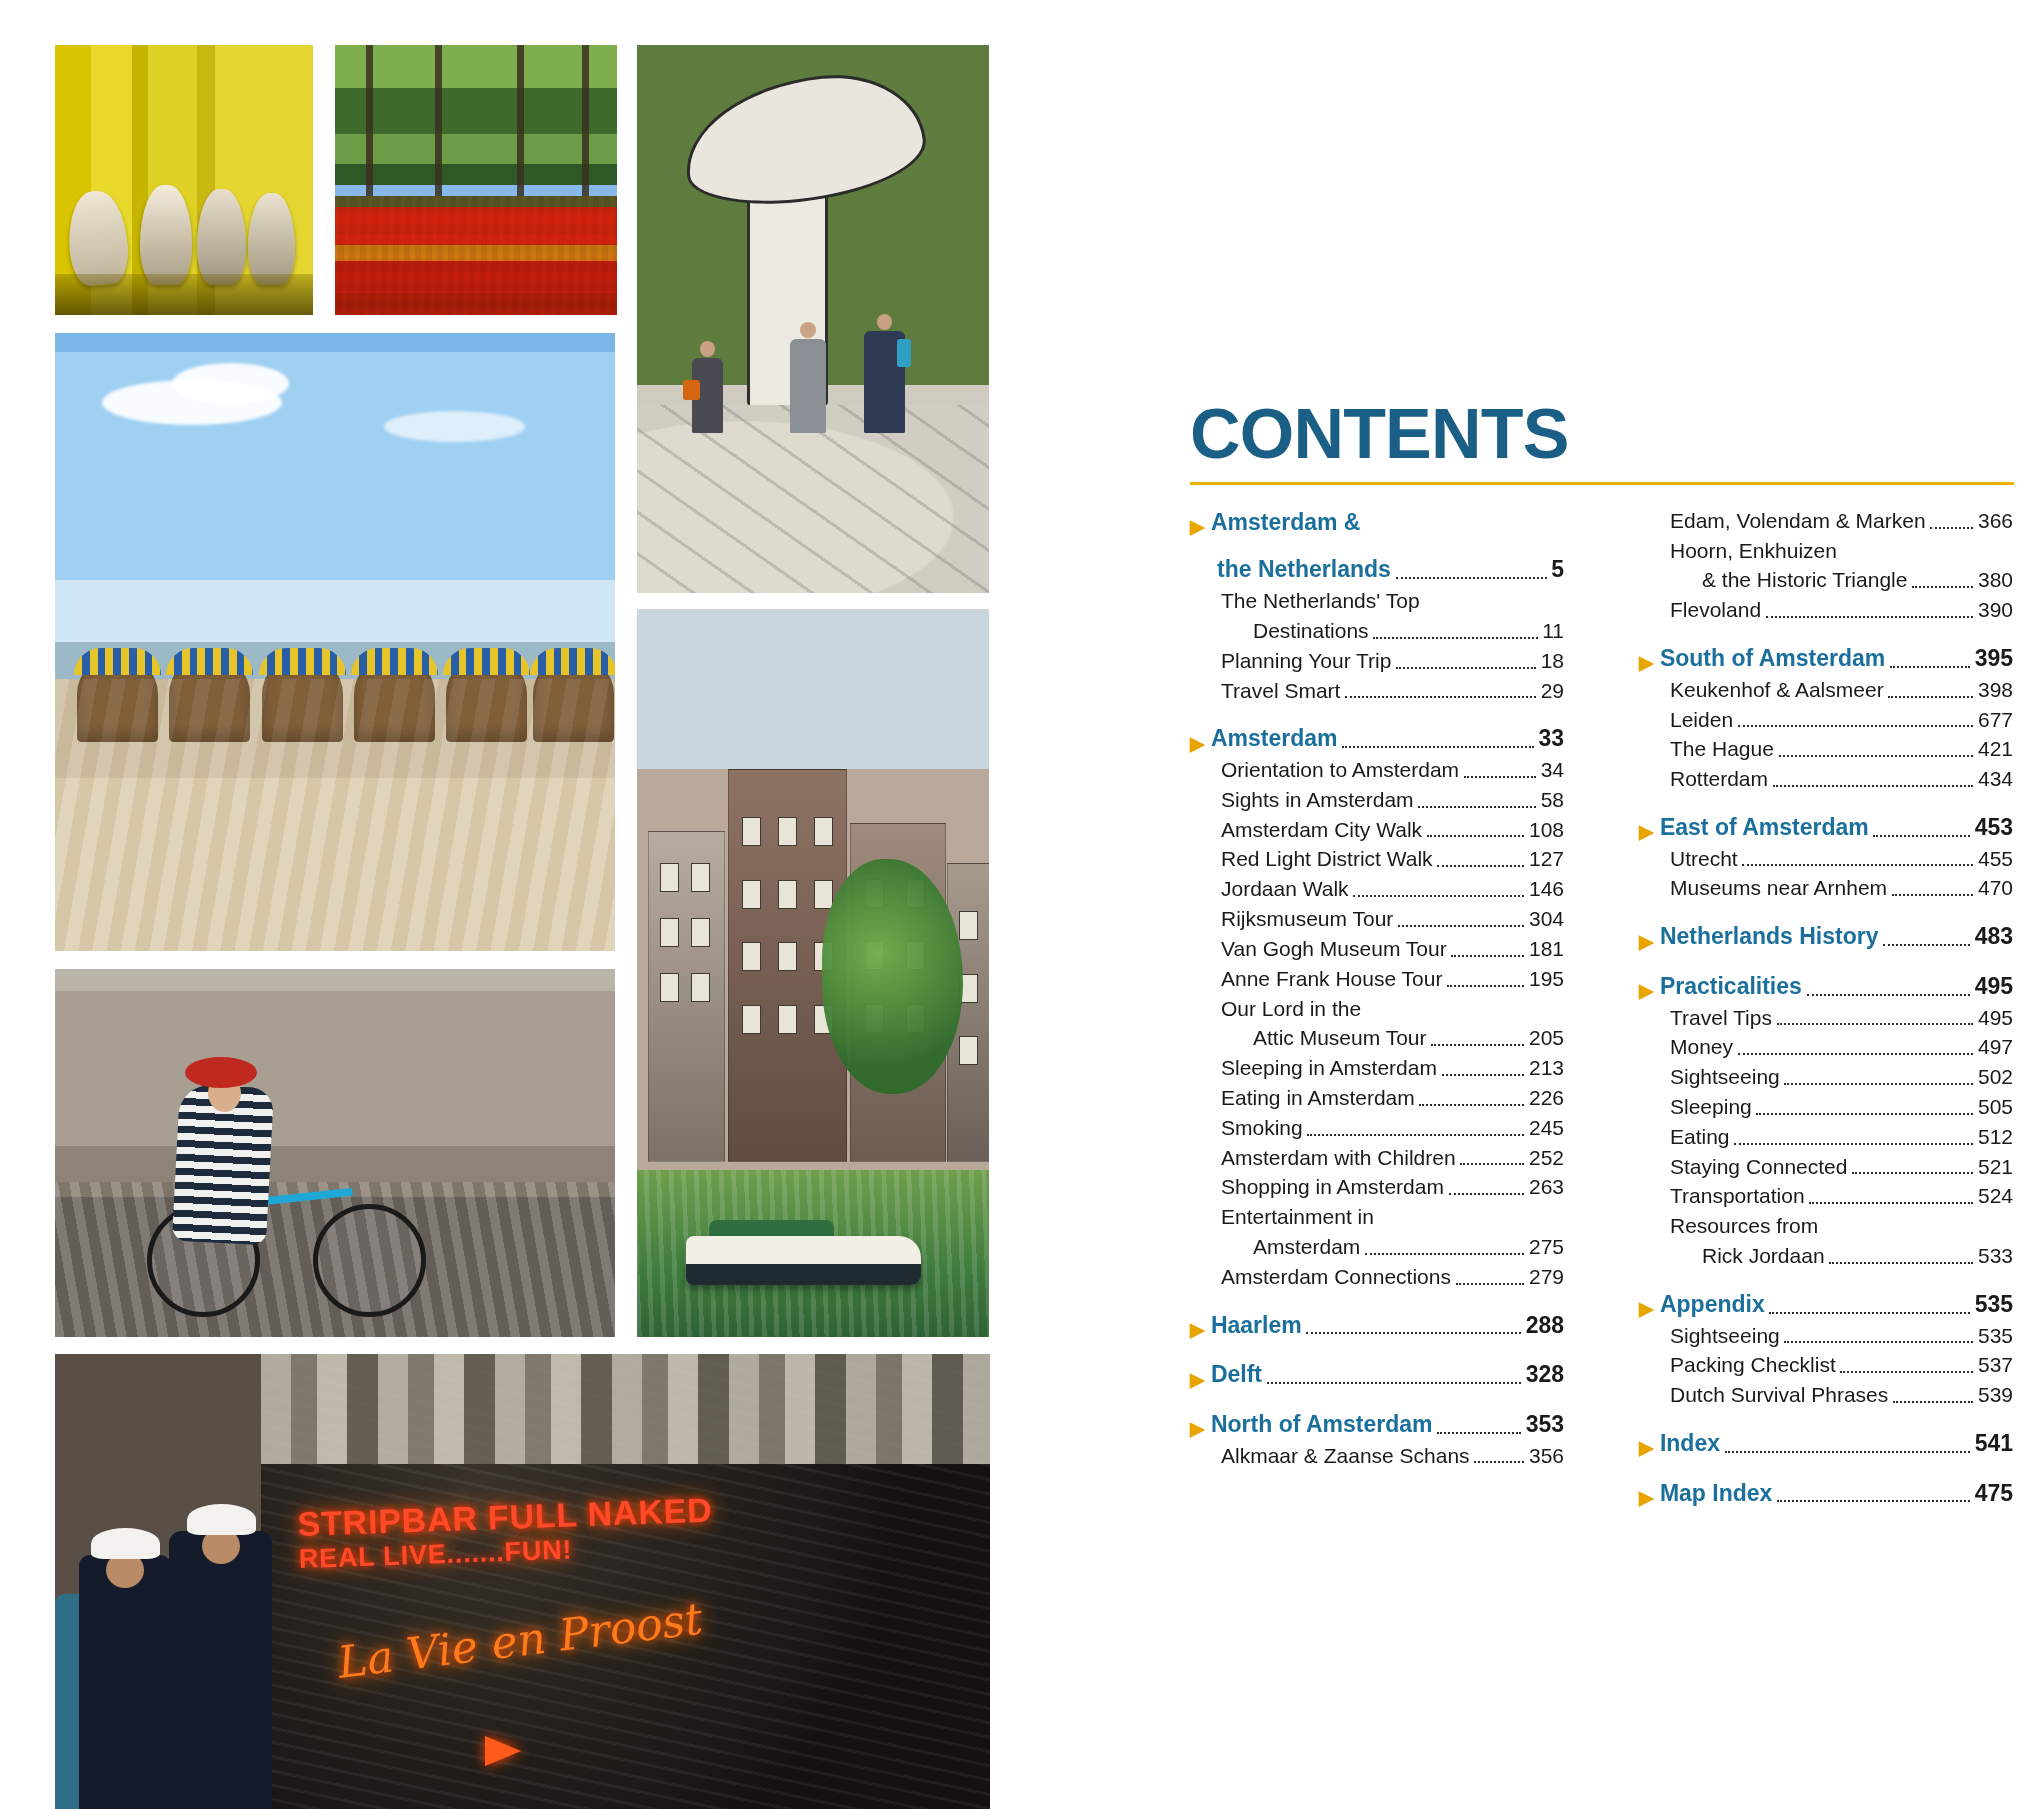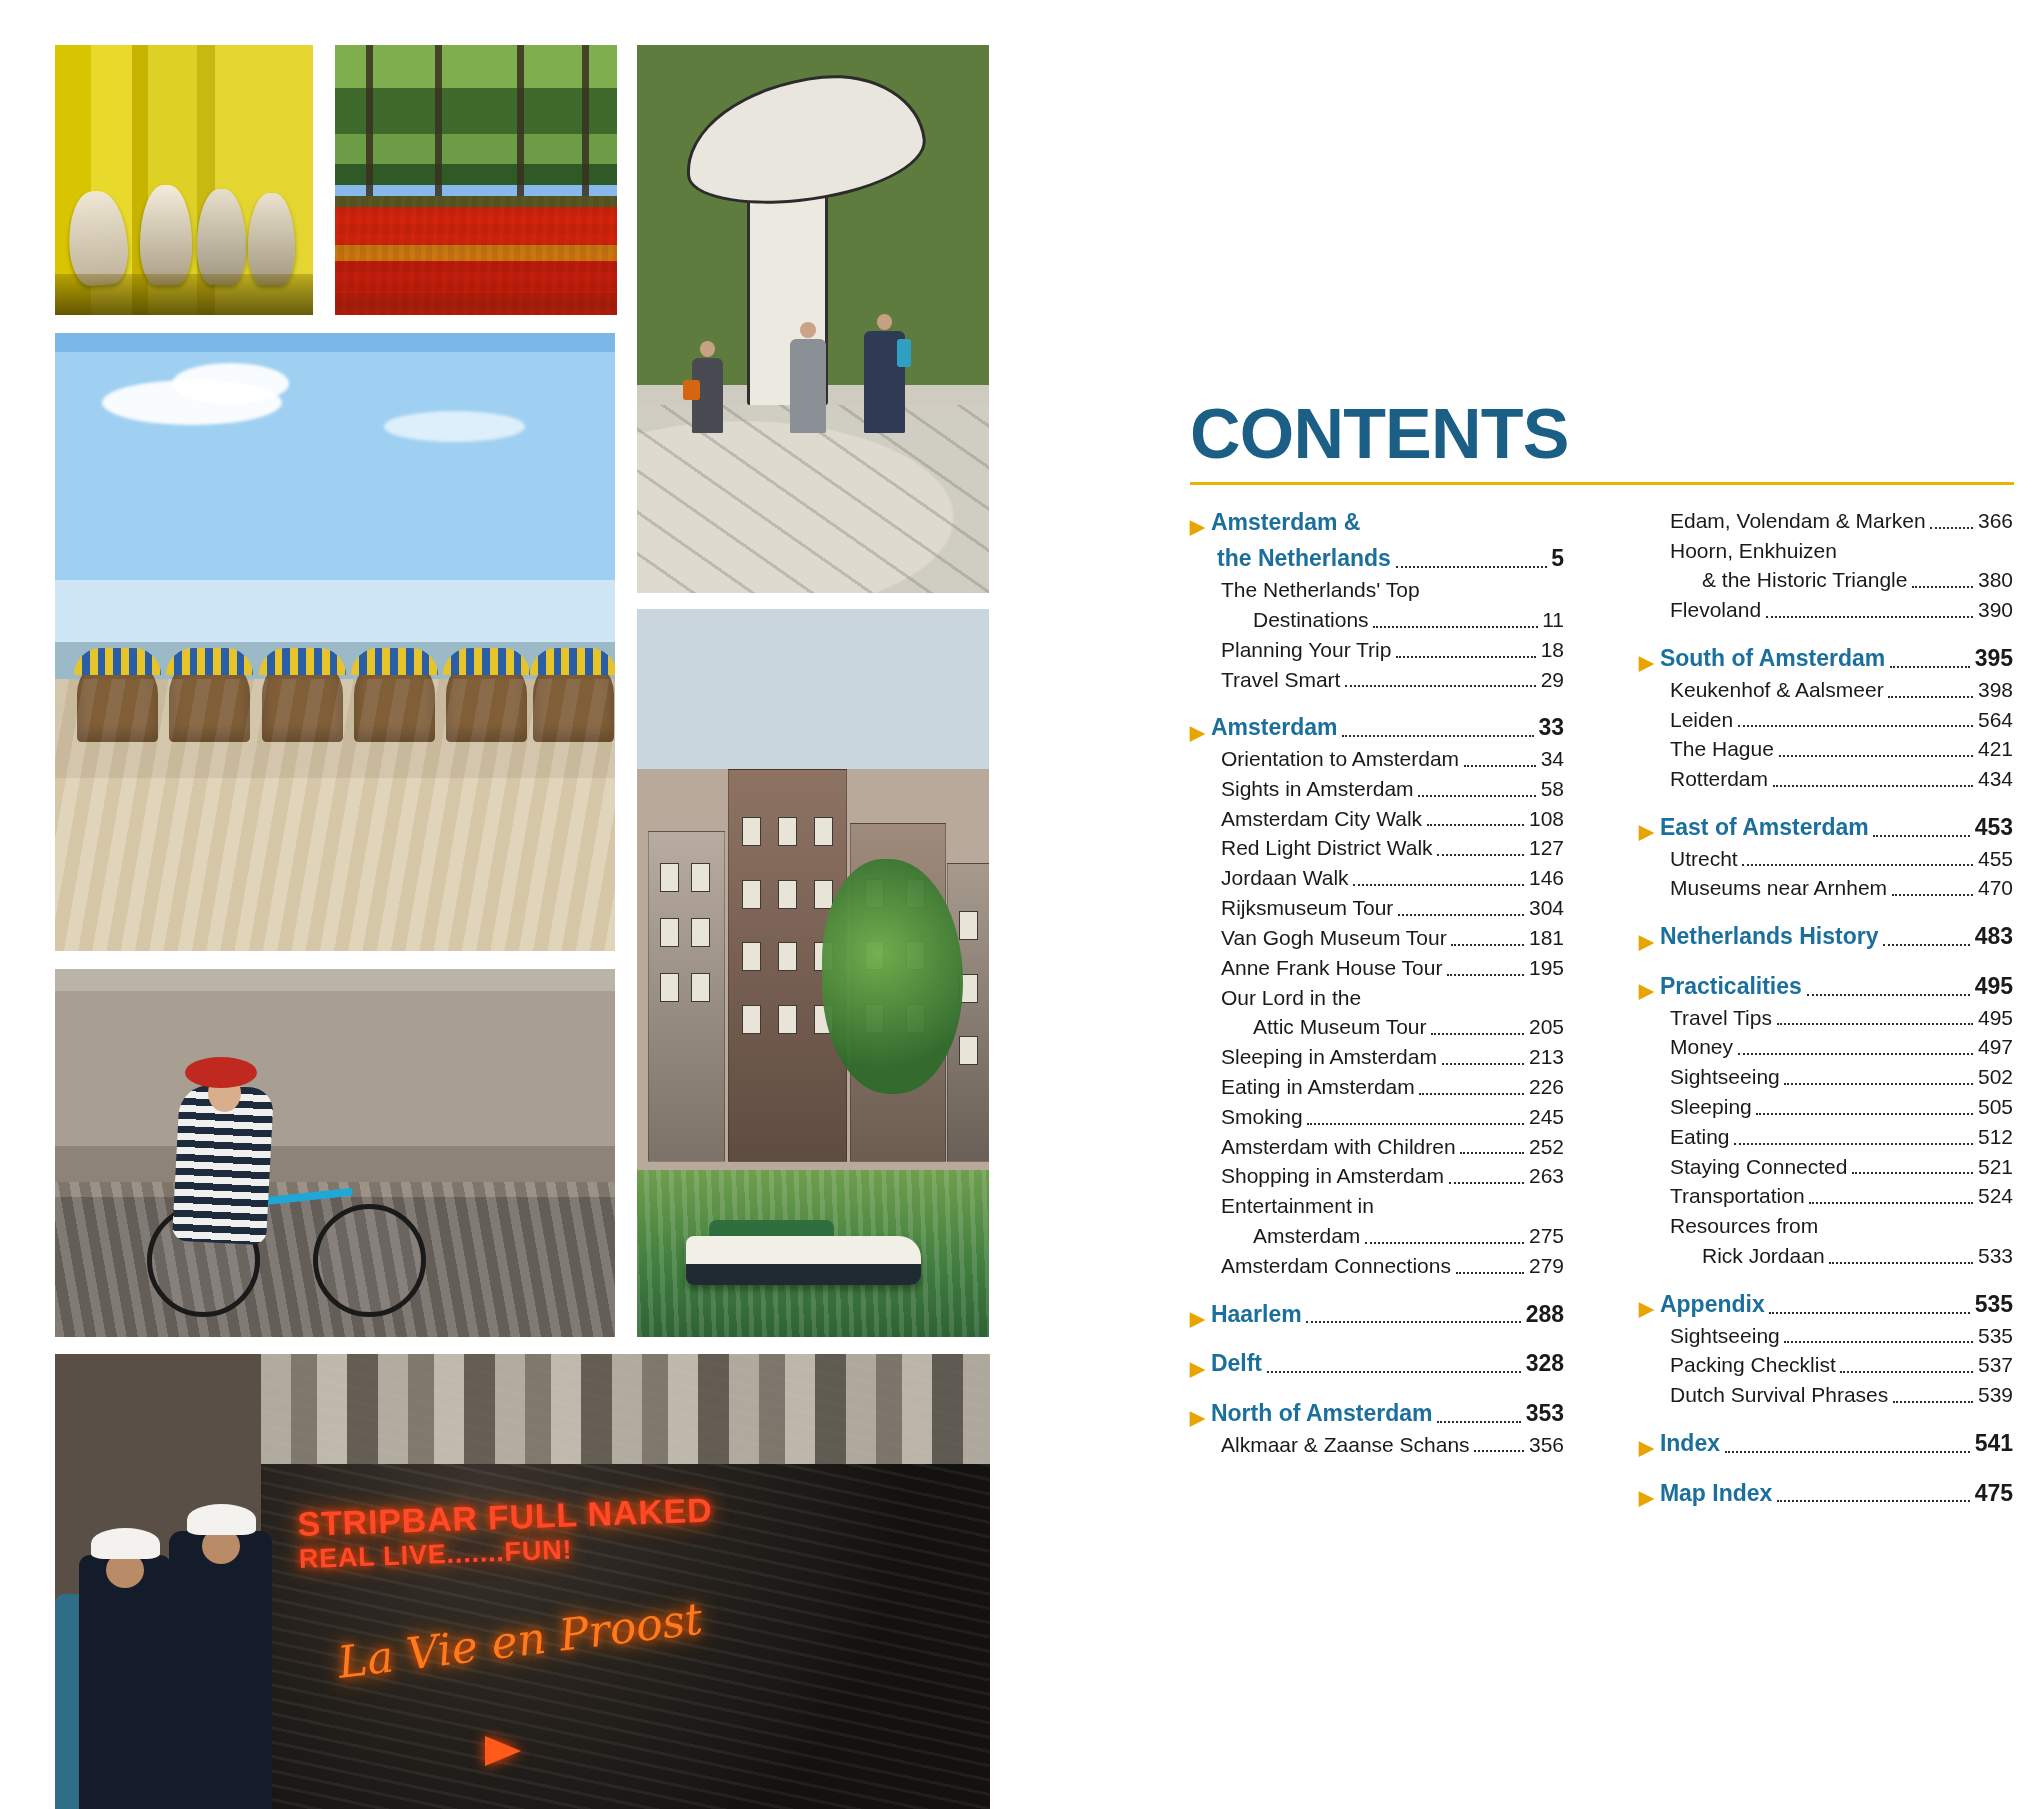--- a/index.html
+++ b/index.html
@@ -469,21 +469,21 @@
 <div class="contents">
   <h1 class="contents-title">CONTENTS</h1>
   <div class="title-rule"></div>
 
   <div class="cols">
     <div class="col" id="toc-left">
         <div class="toc-entry lvl1 first">
           <span class="bullet">▶</span>
           <span class="label">Amsterdam &amp;</span>
         </div>
-        <div class="toc-entry lvl1" style="margin-top: 4px; padding-left: 27px;">
+        <div class="toc-entry lvl1" style="margin-top: 15px; padding-left: 27px;">
           <span class="label">the Netherlands</span>
           <span class="dots"></span>
           <span class="page">5</span>
         </div>
         <div class="toc-entry lvl2">
           <span class="label">The Netherlands' Top</span>
         </div>
         <div class="toc-entry lvl2 indent2">
           <span class="label">Destinations</span>
           <span class="dots"></span>
@@ -641,21 +641,21 @@
           <span class="page">395</span>
         </div>
         <div class="toc-entry lvl2">
           <span class="label">Keukenhof &amp; Aalsmeer</span>
           <span class="dots"></span>
           <span class="page">398</span>
         </div>
         <div class="toc-entry lvl2">
           <span class="label">Leiden</span>
           <span class="dots"></span>
-          <span class="page">564</span>
+          <span class="page">677</span>
         </div>
         <div class="toc-entry lvl2">
           <span class="label">The Hague</span>
           <span class="dots"></span>
           <span class="page">421</span>
         </div>
         <div class="toc-entry lvl2">
           <span class="label">Rotterdam</span>
           <span class="dots"></span>
           <span class="page">434</span>

